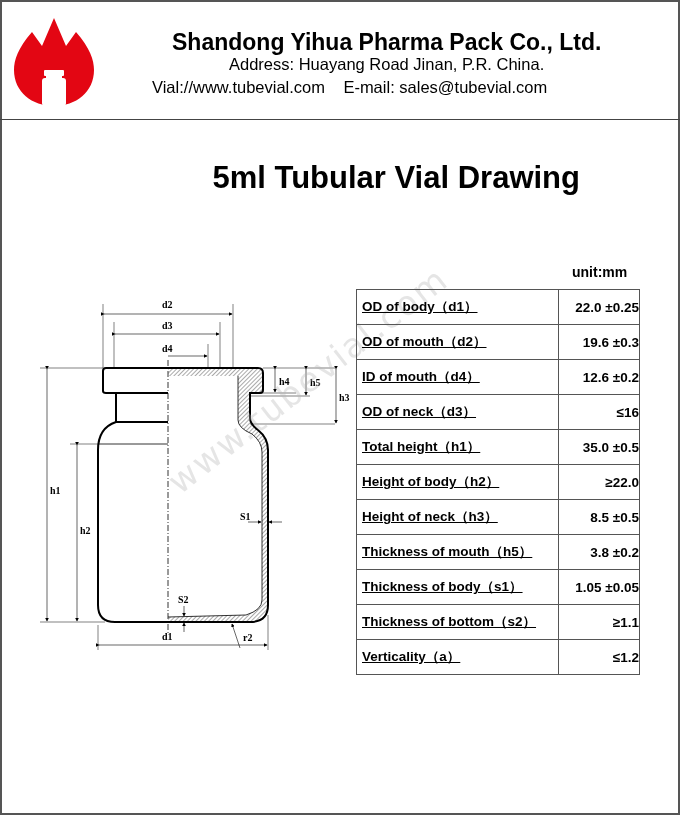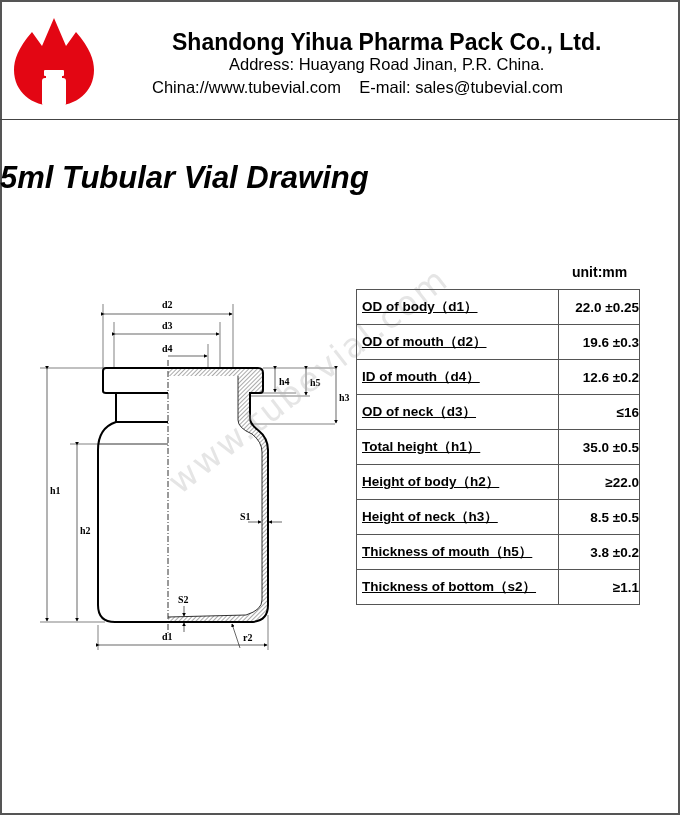--- a/index.html
+++ b/index.html
@@ -3,21 +3,21 @@
 <meta charset="utf-8">
 <style>
   html, body { margin: 0; padding: 0; background: #ffffff; }
   body { width: 680px; height: 815px; position: relative; overflow: hidden; font-family: "Liberation Sans", sans-serif; color: #000; }
   .frame { position: absolute; left: 0; top: 0; width: 676px; height: 811px; border: 2px solid #555; }
   .header-divider { position: absolute; left: 0; top: 119px; width: 680px; height: 1px; background: #444; }
   .logo { position: absolute; left: 14px; top: 18px; width: 80px; height: 88px; }
   .company { position: absolute; left: 172px; top: 29px; font-size: 23px; font-weight: bold; letter-spacing: 0px; }
   .address { position: absolute; left: 196px; top: 55px; font-size: 16.5px; margin-left: 33px; }
   .contact { position: absolute; left: 152px; top: 78px; font-size: 16.5px; white-space: pre; }
-  .title { position: absolute; left: 0; width: 580px; top: 160px; text-align: left; font-size: 31px; font-weight: bold; font-style: italic; }
+  .title { position: absolute; left: 0; width: 580px; top: 160px; text-align: right; font-size: 31px; font-weight: bold; }
   .unit { position: absolute; left: 572px; top: 264px; font-size: 14px; font-weight: bold; }
   table.spec { position: absolute; left: 356px; top: 289px; border-collapse: collapse; width: 284px; }
   table.spec td { border: 1px solid #555; height: 34px; padding: 0; font-size: 13.5px; font-weight: bold; }
   table.spec td.label { width: 200px; padding-left: 5px; text-decoration: underline; }
   table.spec td.value { width: 81px; text-align: right; }
   .drawing { position: absolute; left: 30px; top: 290px; width: 320px; height: 370px; }
   .watermark { position: absolute; left: 160px; top: 470px; font-size: 34px; color: rgba(180,180,180,0.35); transform: rotate(-38deg); transform-origin: left top; letter-spacing: 2px; font-family: "DejaVu Sans", sans-serif; white-space: nowrap; }
   .dimlbl { font-family: "Liberation Serif", serif; font-weight: bold; font-size: 10px; }
 </style>
 </head>
@@ -27,21 +27,21 @@
 
 <div>
   <svg class="logo" viewBox="0 0 80 88">
     <path d="M40 0 L52 28 L62 14 C76 30 80 42 80 52 C80 74 62 88 40 88 C18 88 0 74 0 52 C0 42 4 30 18 14 L28 28 Z" fill="#e30613"></path>
     <rect x="30" y="52" width="20" height="6" rx="1" fill="#fff"></rect>
     <rect x="32" y="57" width="16" height="3" fill="#fff"></rect>
     <rect x="28" y="60" width="24" height="28" rx="3" fill="#fff"></rect>
   </svg>
   <div class="company">Shandong Yihua Pharma Pack Co., Ltd.</div>
   <div class="address">Address: Huayang Road Jinan, P.R. China.</div>
-  <div class="contact"><span>China://www.tubevial.com</span>    <span>E-mail: sales@tubevial.com</span></div>
+  <div class="contact"><span>Vial://www.tubevial.com</span>    <span>E-mail: sales@tubevial.com</span></div>
 </div>
 <div class="header-divider"></div>
 
 <div class="title">5ml Tubular Vial Drawing</div>
 
 <div class="unit">unit:mm</div>
 
 <svg class="drawing" viewBox="0 0 320 370">
   <defs>
     <pattern id="hatch" patternUnits="userSpaceOnUse" width="3" height="3" patternTransform="rotate(45)">
@@ -145,17 +145,25 @@
       </tr>
     <tr>
         <td class="label">Height of neck（h3）</td>
         <td class="value">8.5 ±0.5</td>
       </tr>
     <tr>
         <td class="label">Thickness of mouth（h5）</td>
         <td class="value">3.8 ±0.2</td>
       </tr>
     <tr>
+        <td class="label">Thickness of body（s1）</td>
+        <td class="value">1.05 ±0.05</td>
+      </tr>
+    <tr>
         <td class="label">Thickness of bottom（s2）</td>
         <td class="value">≥1.1</td>
+      </tr>
+    <tr>
+        <td class="label">Verticality（a）</td>
+        <td class="value">≤1.2</td>
       </tr>
   </tbody>
 </table>
 
 </body></html>

